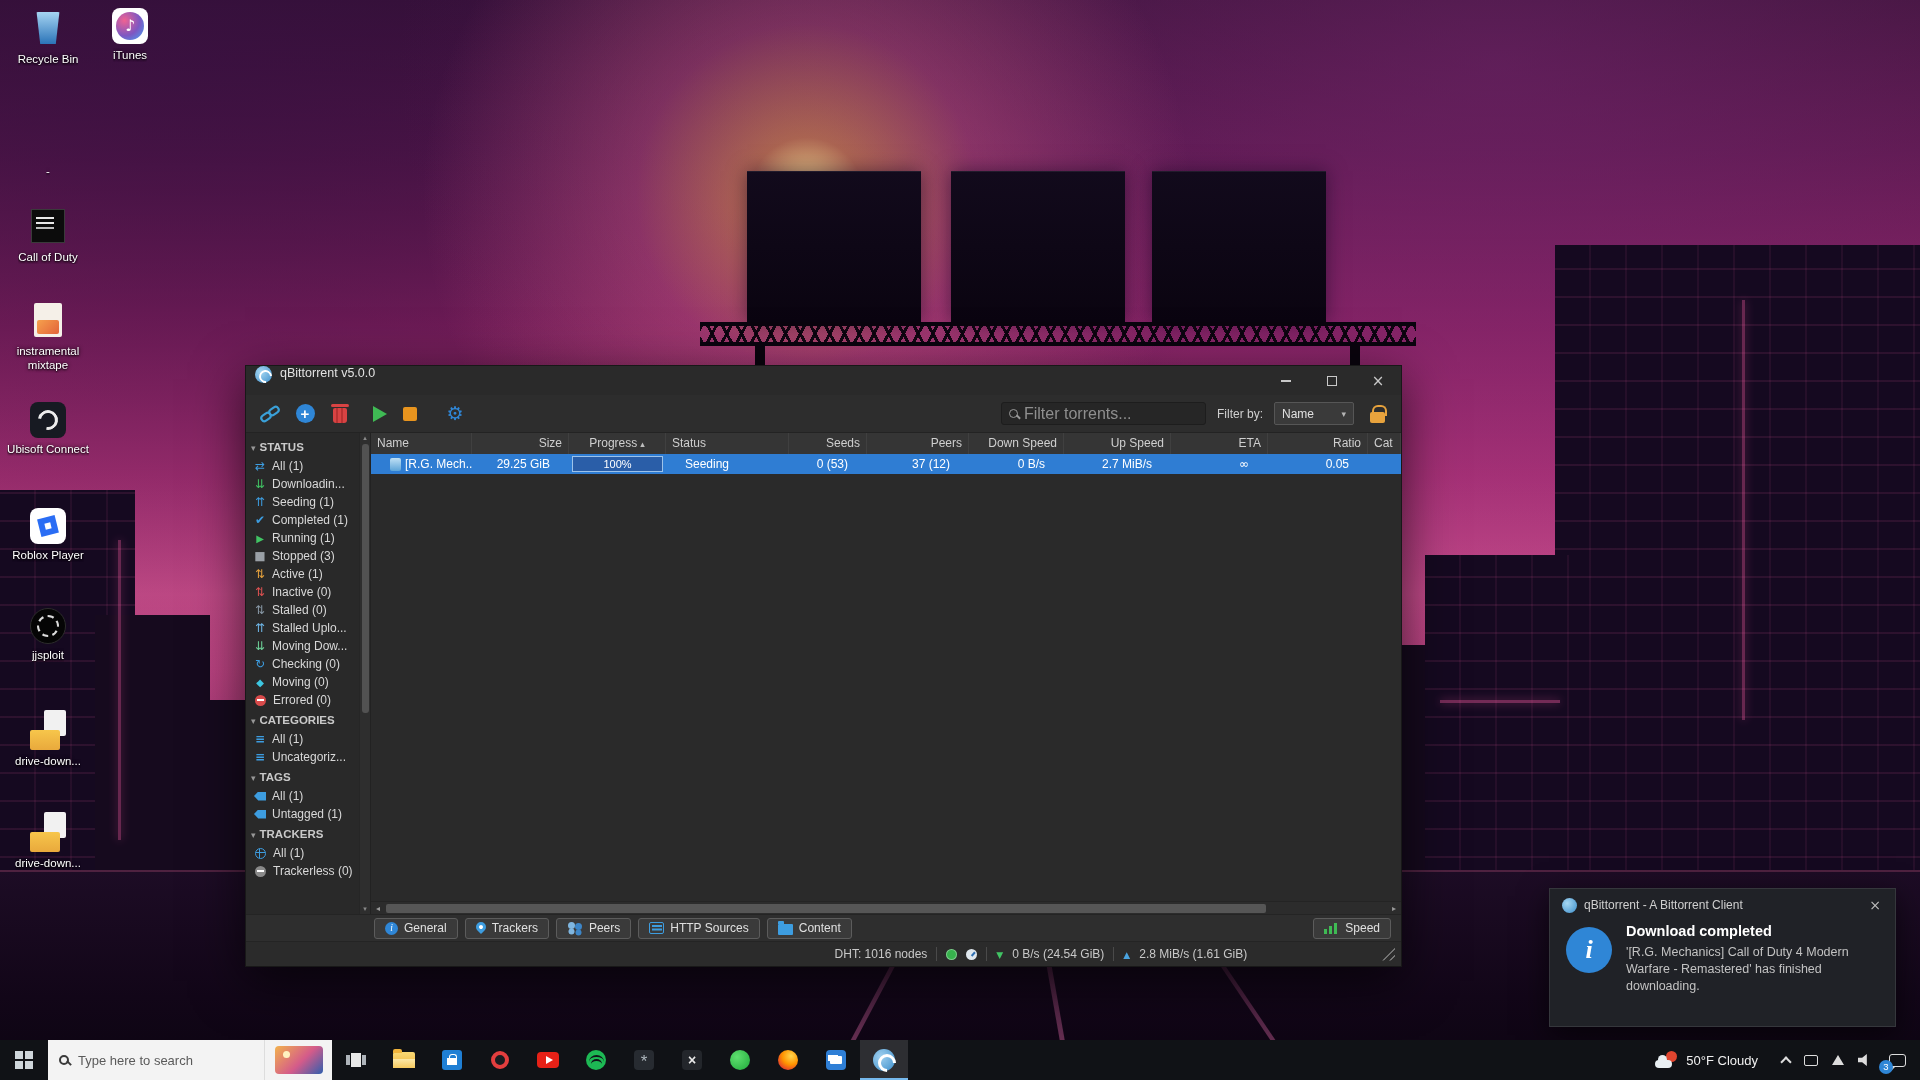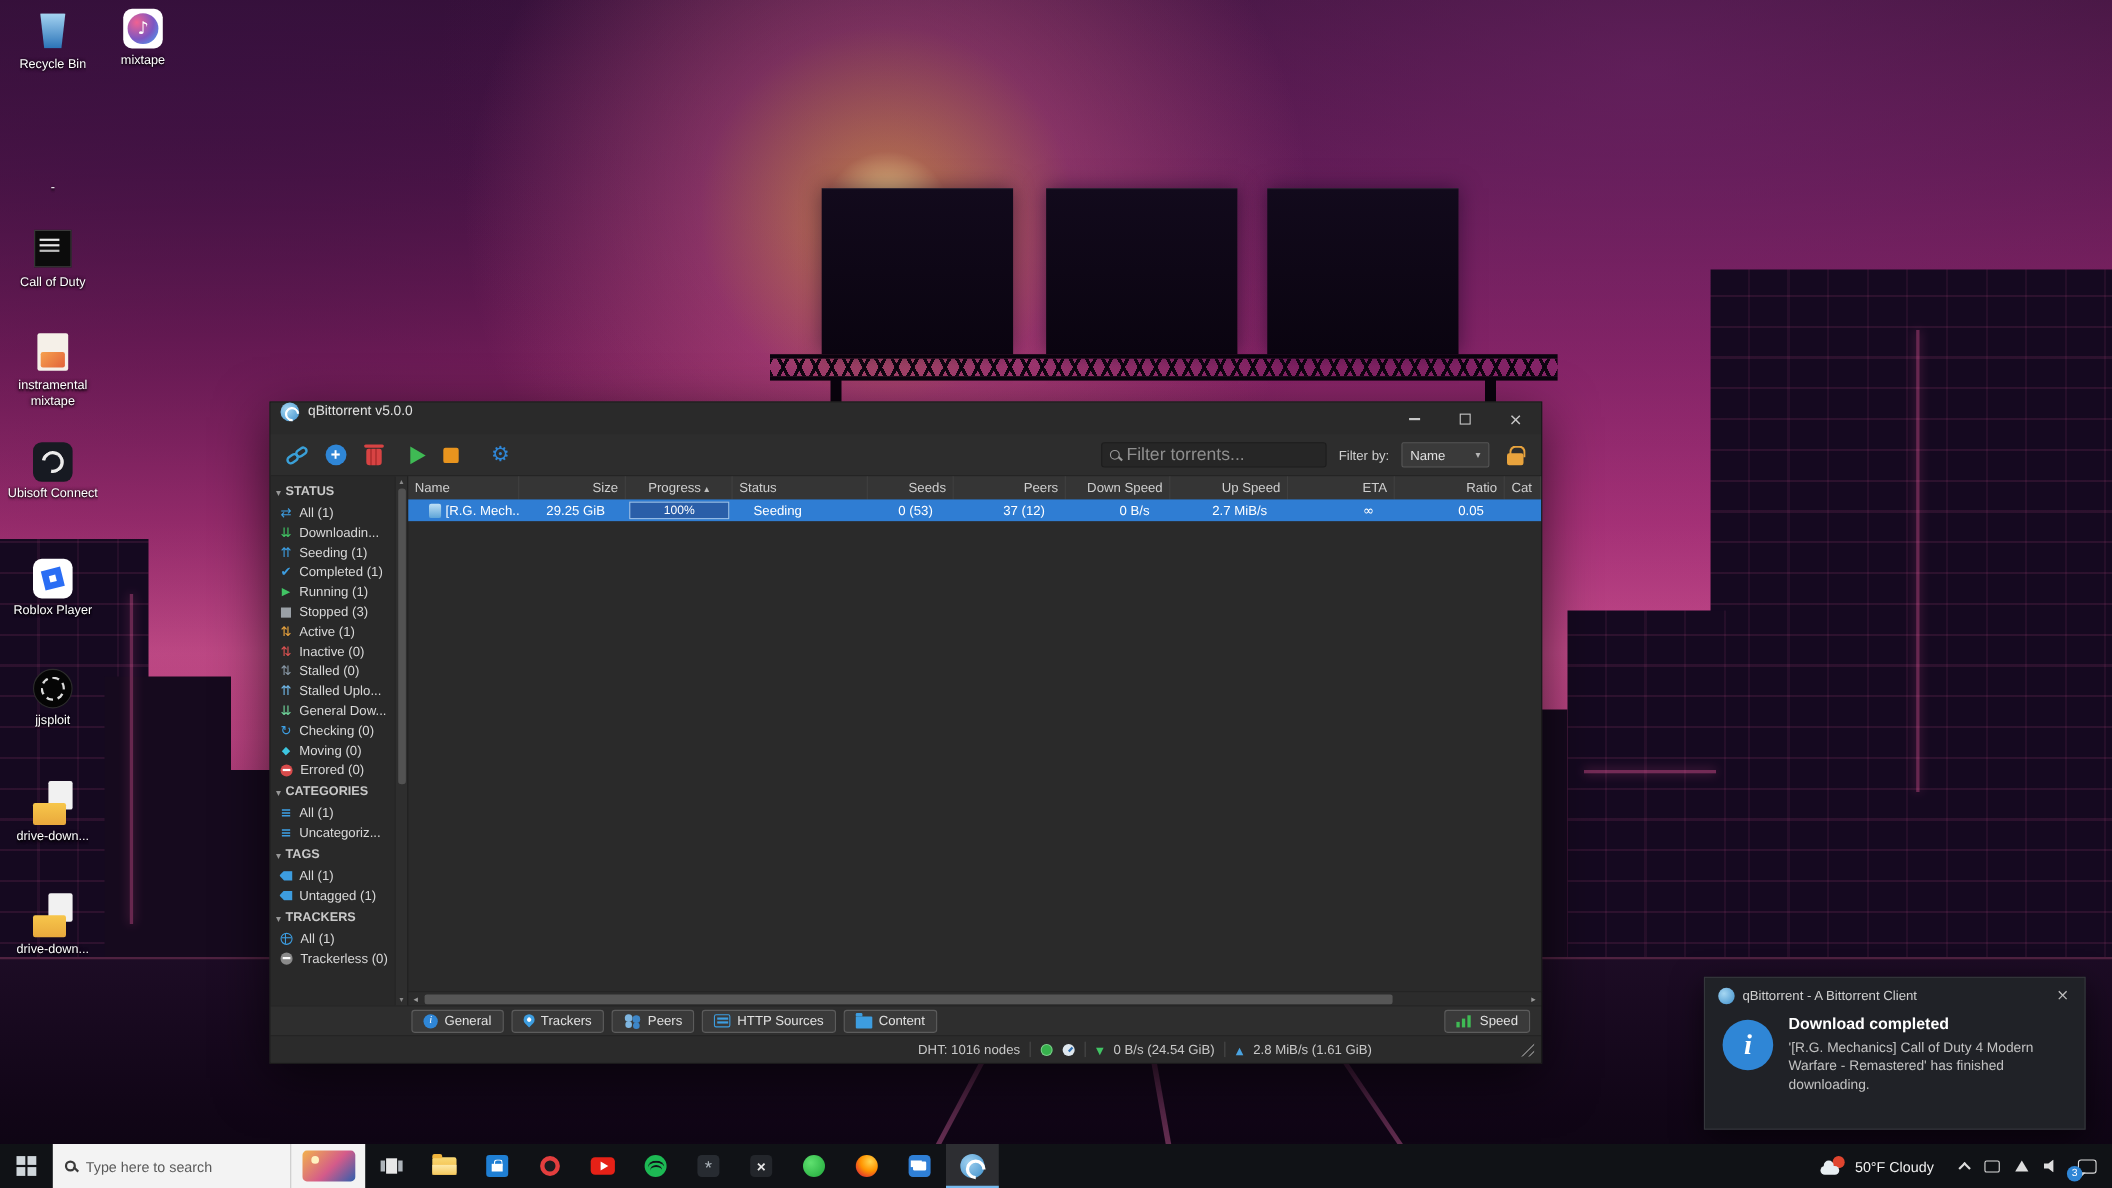--- a/index.html
+++ b/index.html
@@ -284,21 +284,21 @@
   </div>
 
   <div class="dicon" style="left:6px;top:8px;">
     <span class="art">
         <span class="art-recycle"></span>
       </span>
     <span class="lbl">Recycle Bin</span>
   </div>
   <div class="dicon" style="left:88px;top:8px;">
     <span class="art art-itunes"></span>
-    <span class="lbl">mixtape</span>
+    <span class="lbl">iTunes</span>
   </div>
   <div class="dicon" style="left:6px;top:130px;">
     <span class="art art-blank"></span>
     <span class="lbl">-</span>
   </div>
   <div class="dicon" style="left:6px;top:206px;">
     <span class="art">
         <span class="art-cod"></span>
       </span>
     <span class="lbl">Call of Duty</span>
@@ -428,21 +428,21 @@
         <div class="fitem">
             <span class="fico gi g-ud-g"></span>
             <span class="flabel">Stalled (0)</span>
           </div>
         <div class="fitem">
             <span class="fico gi g-up2l"></span>
             <span class="flabel">Stalled Uplo...</span>
           </div>
         <div class="fitem">
             <span class="fico gi g-down2l"></span>
-            <span class="flabel">General Dow...</span>
+            <span class="flabel">Moving Dow...</span>
           </div>
         <div class="fitem">
             <span class="fico gi g-refresh"></span>
             <span class="flabel">Checking (0)</span>
           </div>
         <div class="fitem">
             <span class="fico gi g-diamond"></span>
             <span class="flabel">Moving (0)</span>
           </div>
         <div class="fitem">

